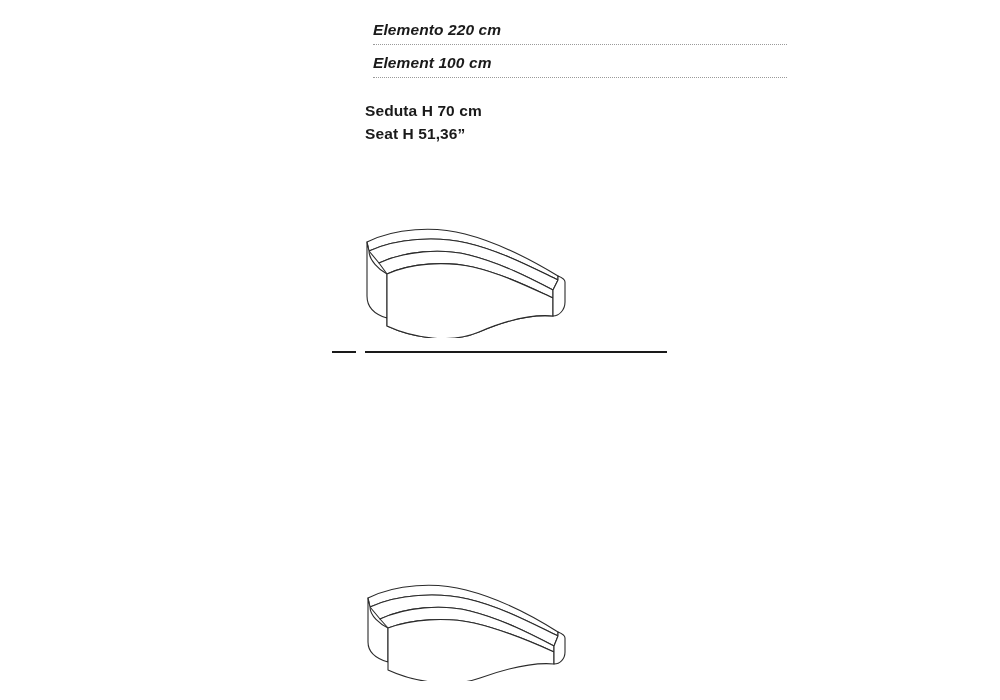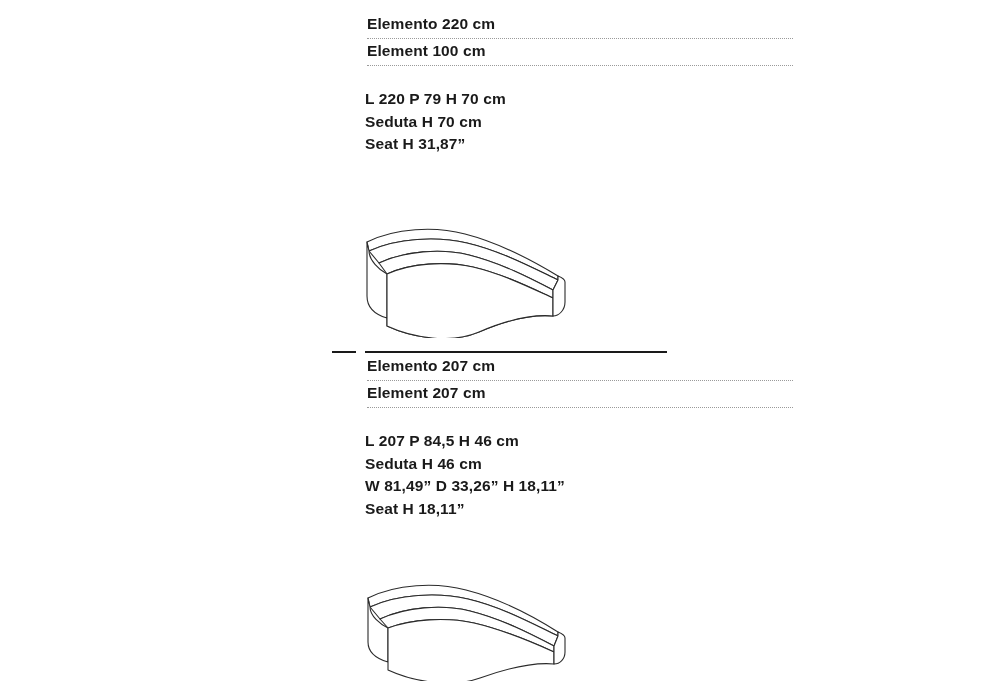--- a/index.html
+++ b/index.html
@@ -24,21 +24,22 @@
   .spec-block {
     position: absolute;
     left: 365px;
     width: 430px;
   }
 
   .title-row {
     position: relative;
     padding-bottom: 4px;
     border-bottom: 1px dotted #9a9a9a;
-    margin: 2px;
+    margin: 8px;
+    font-style: italic;
   }
   .title-row .title-text {
     font-size: 15.5px;
     font-weight: 700;
     letter-spacing: 0.1px;
     line-height: 20px;
     color: #1a1a1a;
     display: block;
     white-space: nowrap;
   }
@@ -86,23 +87,22 @@
 <div class="page">
 
   <div class="spec-block" style="top: 12px;">
     <div class="title-row">
       <span class="title-text">Elemento 220 cm</span>
     </div>
     <div class="title-row second">
       <span class="title-text">Element 100 cm</span>
     </div>
     <div class="dims">
-      <span class="dim-line">L 220 P 79 H 70 cm</span>
       <span class="dim-line">Seduta H 70 cm</span>
-      <span class="dim-line">Seat H 31,87”</span>
+      <span class="dim-line">Seat H 51,36”</span>
     </div>
   </div>
 
   <div class="figure" style="top: 218px; left: 355px;">
     <svg width="230" height="120" viewBox="0 0 230 120" fill="none" xmlns="http://www.w3.org/2000/svg">
       <g stroke="#2b2b2b" stroke-width="1.1" fill="#ffffff" stroke-linejoin="round" stroke-linecap="round">
 
         <path d="M12 24 C 40 10, 80 8, 110 16 C 145 25, 180 44, 203 58 L 203 62 C 178 50, 146 33, 112 25 C 82 18, 42 20, 14 33 Z"></path>
 
         <path d="M14 33 C 42 20, 82 18, 112 25 C 146 33, 178 50, 203 62 L 198 72 C 175 60, 146 45, 114 37 C 86 30, 50 33, 24 45 Z"></path>
@@ -116,34 +116,20 @@
         <path d="M32 56 C 56 45, 90 43, 118 49 C 148 56, 176 70, 198 80 L 198 98 C 176 96, 152 102, 124 114 C 96 126, 58 120, 32 108 Z"></path>
 
         <path d="M203 58 L 203 62 L 198 72 L 198 98 C 204 98, 210 92, 210 84 L 210 64 C 210 62, 208 60, 203 58 Z"></path>
       </g>
     </svg>
   </div>
 
   <div class="divider short" style="top: 351px;"></div>
   <div class="divider long" style="top: 351px;"></div>
 
-  <div class="spec-block" style="top: 354px;">
-    <div class="title-row">
-      <span class="title-text">Elemento 207 cm</span>
-    </div>
-    <div class="title-row second">
-      <span class="title-text">Element 207 cm</span>
-    </div>
-    <div class="dims">
-      <span class="dim-line">L 207 P 84,5 H 46 cm</span>
-      <span class="dim-line">Seduta H 46 cm</span>
-      <span class="dim-line">W 81,49” D 33,26” H 18,11”</span>
-      <span class="dim-line">Seat H 18,11”</span>
-    </div>
-  </div>
 
   <div class="figure" style="top: 576px; left: 358px;">
     <svg width="225" height="105" viewBox="0 0 225 105" fill="none" xmlns="http://www.w3.org/2000/svg">
       <g stroke="#2b2b2b" stroke-width="1.1" fill="#ffffff" stroke-linejoin="round" stroke-linecap="round">
 
         <path d="M10 22 C 38 8, 78 6, 108 14 C 143 23, 178 42, 200 56 L 200 60 C 175 48, 144 31, 110 23 C 80 16, 40 18, 12 31 Z"></path>
 
         <path d="M12 31 C 40 18, 80 16, 110 23 C 144 31, 175 48, 200 60 L 196 70 C 173 58, 144 43, 112 35 C 84 28, 48 31, 22 43 Z"></path>
 
         <path d="M22 43 C 48 31, 84 28, 112 35 C 144 43, 173 58, 196 70 L 196 76 C 174 66, 146 54, 116 47 C 88 41, 54 43, 30 52 Z"></path>

